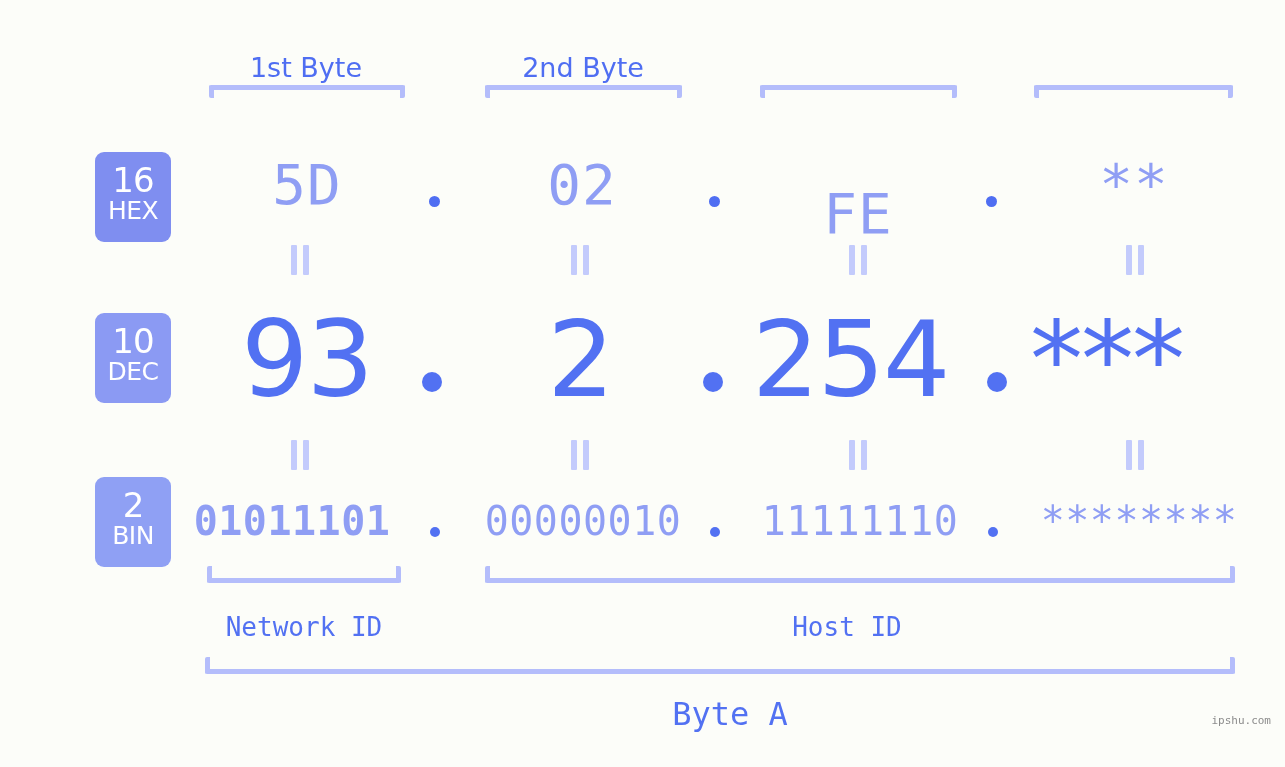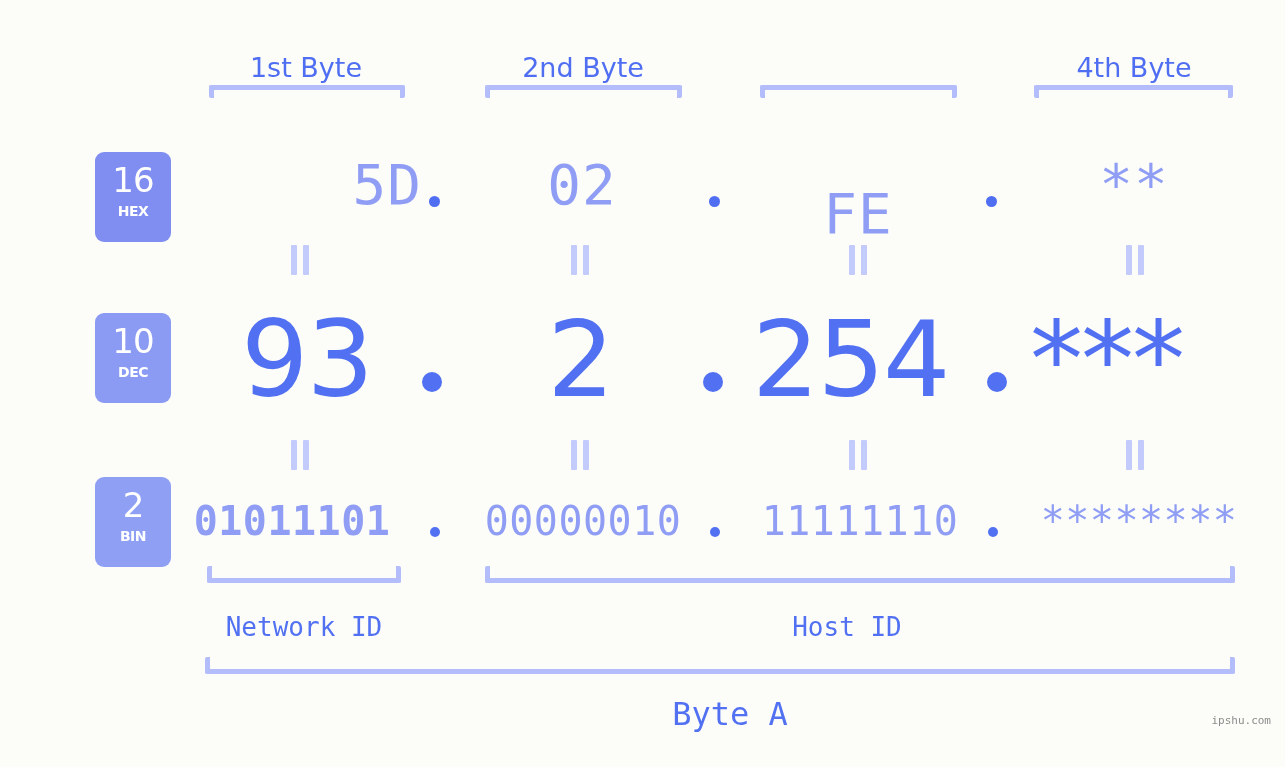--- a/index.html
+++ b/index.html
@@ -70,23 +70,23 @@
   .badge .num {
     display: block;
     font-size: 34px;
     line-height: 38px;
     font-weight: 400;
     padding-top: 9px;
     letter-spacing: -1px;
   }
   .badge .nm {
     display: block;
-    font-size: 14px;
+    font-size: 25px;
     line-height: 24px;
-    font-weight: 700;
+    font-weight: 400;
     letter-spacing: -0.5px;
   }
   #badge-hex { top: 152px; height: 90px; }
   #badge-dec { top: 313px; height: 90px; background: #8b9af3; }
   #badge-bin { top: 477px; height: 90px; background: #8fa0f4; }
 
   
   .hex-val {
     position: absolute;
     top: 150px;
@@ -203,41 +203,40 @@
     white-space: nowrap;
   }
 </style>
 </head>
 <body>
 
 <div class="stage">
 
   <div class="byte-label" style="left:186px; width:240px;">1st Byte</div>
   <div class="byte-label" style="left:463px; width:240px;">2nd Byte</div>
-  <div class="byte-label" style="left:1014px; width:240px;">4th Byte</div>
 
   <div class="bracket-down" style="left:209px; top:85px; width:196px;"></div>
   <div class="bracket-down" style="left:485px; top:85px; width:197px;"></div>
   <div class="bracket-down" style="left:760px; top:85px; width:197px;"></div>
   <div class="bracket-down" style="left:1034px; top:85px; width:199px;"></div>
 
   <div class="badge" id="badge-hex">
     <span class="num">16</span>
     <span class="nm">HEX</span>
   </div>
   <div class="badge" id="badge-dec">
     <span class="num">10</span>
     <span class="nm">DEC</span>
   </div>
   <div class="badge" id="badge-bin">
     <span class="num">2</span>
     <span class="nm">BIN</span>
   </div>
 
-  <div class="hex-val" style="left:192px; width:230px;text-align:right;">5D</div>
+  <div class="hex-val" style="left:192px; width:230px;">5D</div>
   <div class="hex-dot" style="left:429px;"></div>
   <div class="hex-val" style="left:467px; width:230px;">02</div>
   <div class="hex-dot" style="left:709px;"></div>
   <div class="hex-val" style="left:743px; width:230px;margin-top:29px;">FE</div>
   <div class="hex-dot" style="left:986px;"></div>
   <div class="hex-val" style="left:1019px; width:230px;">**</div>
 
   <div class="eqmark" style="left:288px; top:245px;">
       <i></i>
       <i></i>

